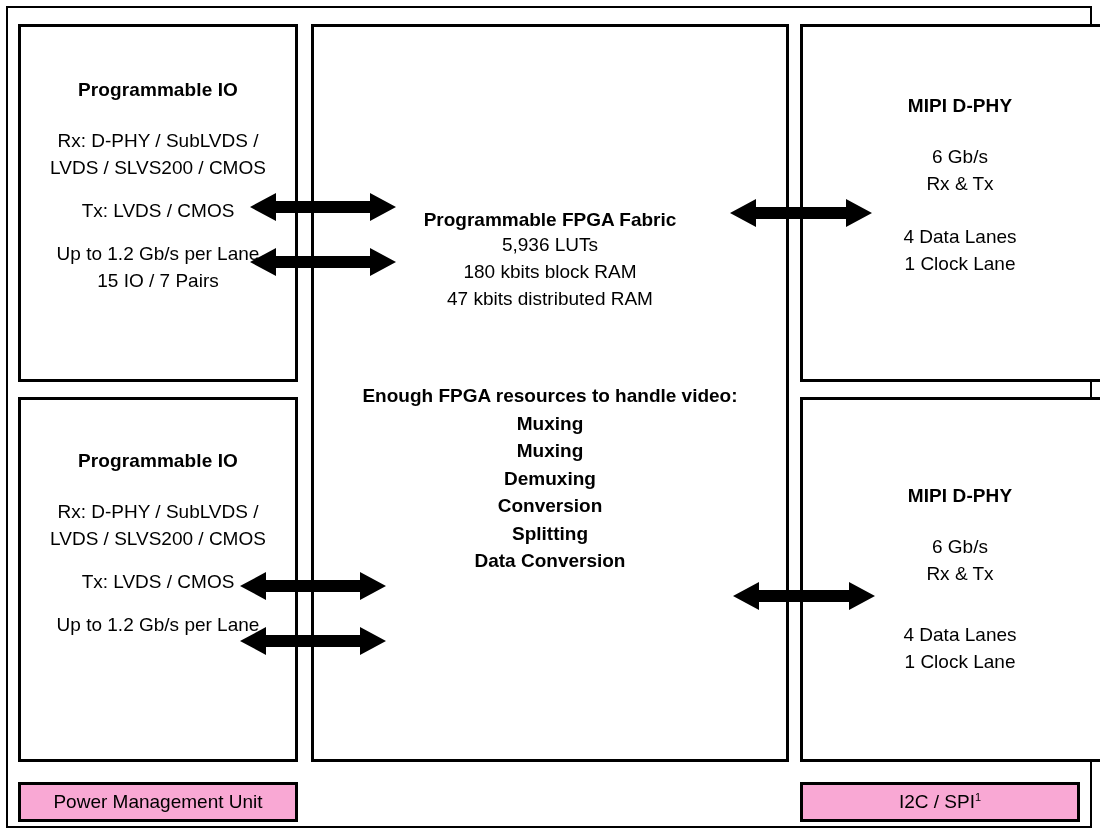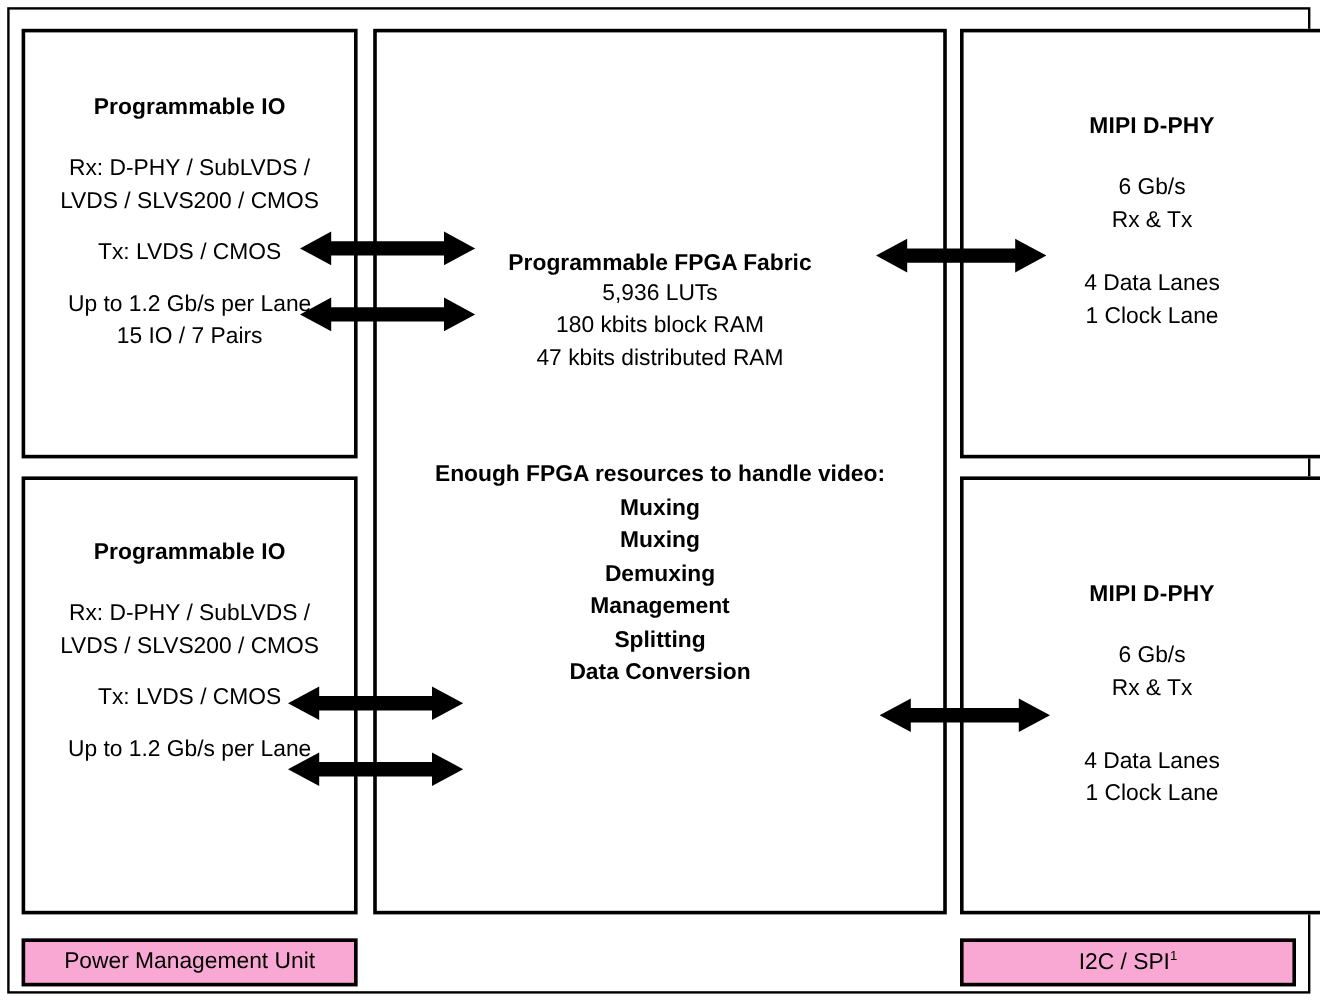--- a/index.html
+++ b/index.html
@@ -153,21 +153,21 @@
       <div class="b-line">5,936 LUTs</div>
       <div class="b-line">180 kbits block RAM</div>
       <div class="b-line">47 kbits distributed RAM</div>
     </div>
 
     <div class="mid-inner" style="top:355px;">
       <div class="mid-list">Enough FPGA resources to handle video:</div>
       <div class="mid-list">Muxing</div>
       <div class="mid-list">Muxing</div>
       <div class="mid-list">Demuxing</div>
-      <div class="mid-list">Management</div>
+      <div class="mid-list">Conversion</div>
       <div class="mid-list">Splitting</div>
       <div class="mid-list">Data Conversion</div>
     </div>
   </div>
 
   <div class="block col-right row-top">
     <div class="io-stack" style="top:68px;">
       <div class="b-title">MIPI D-PHY</div>
       <div class="spacer-md"></div>
       <div class="b-line">6 Gb/s</div>

